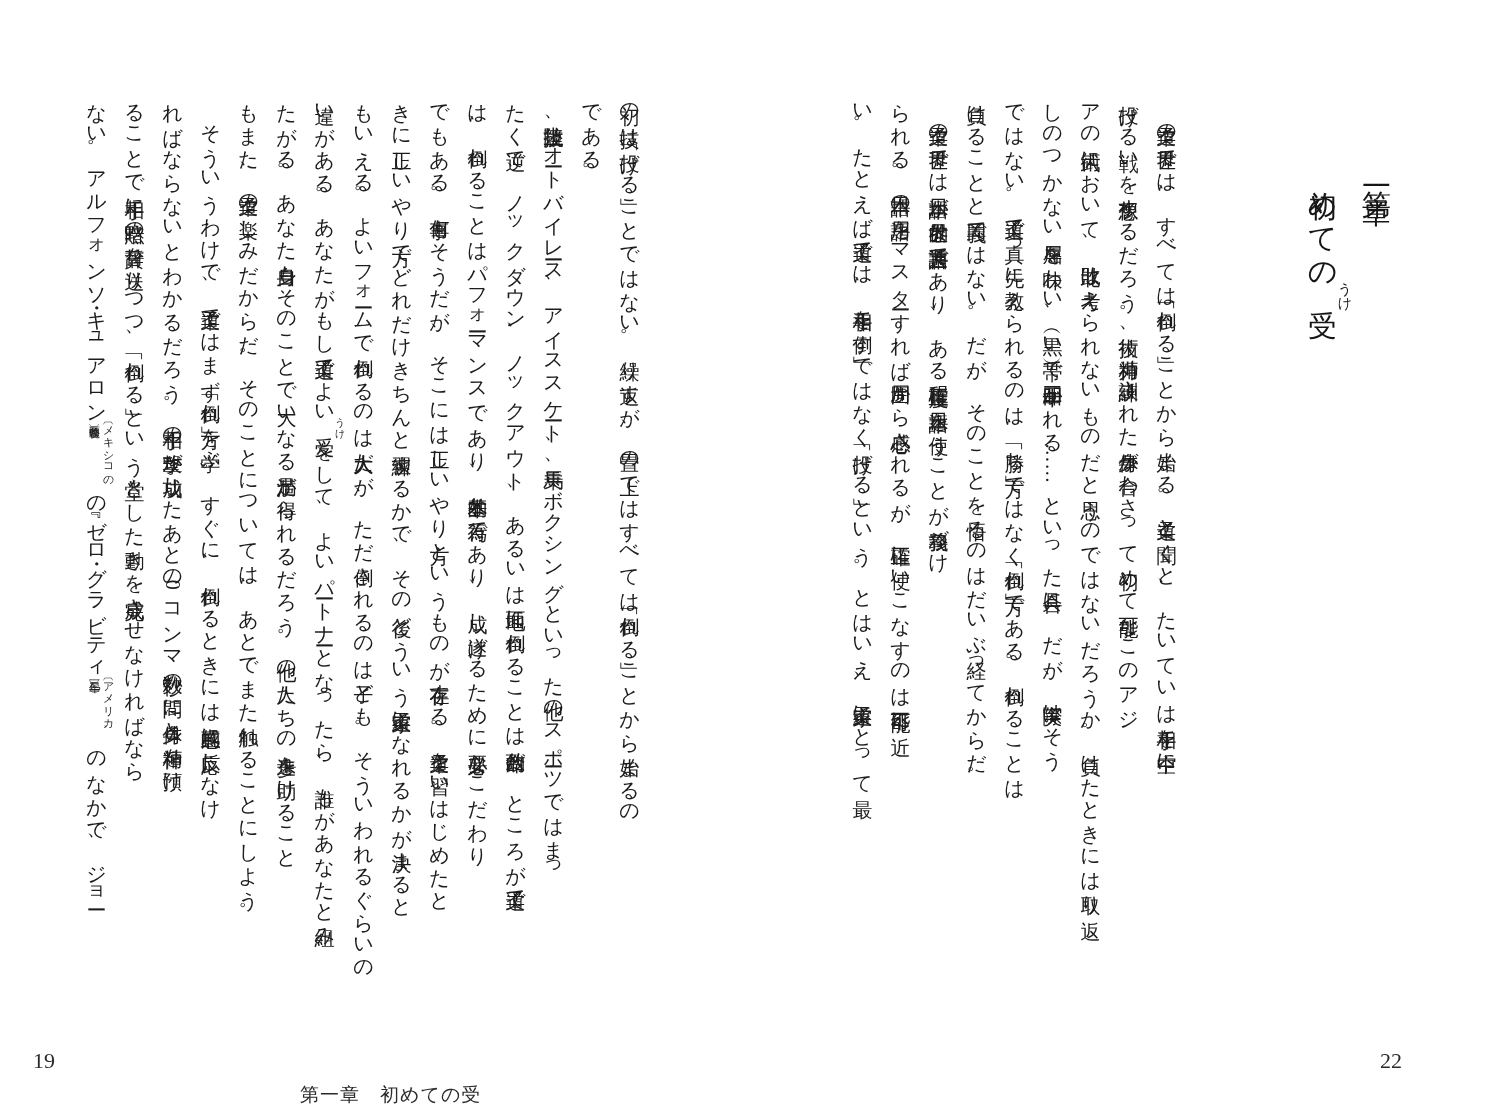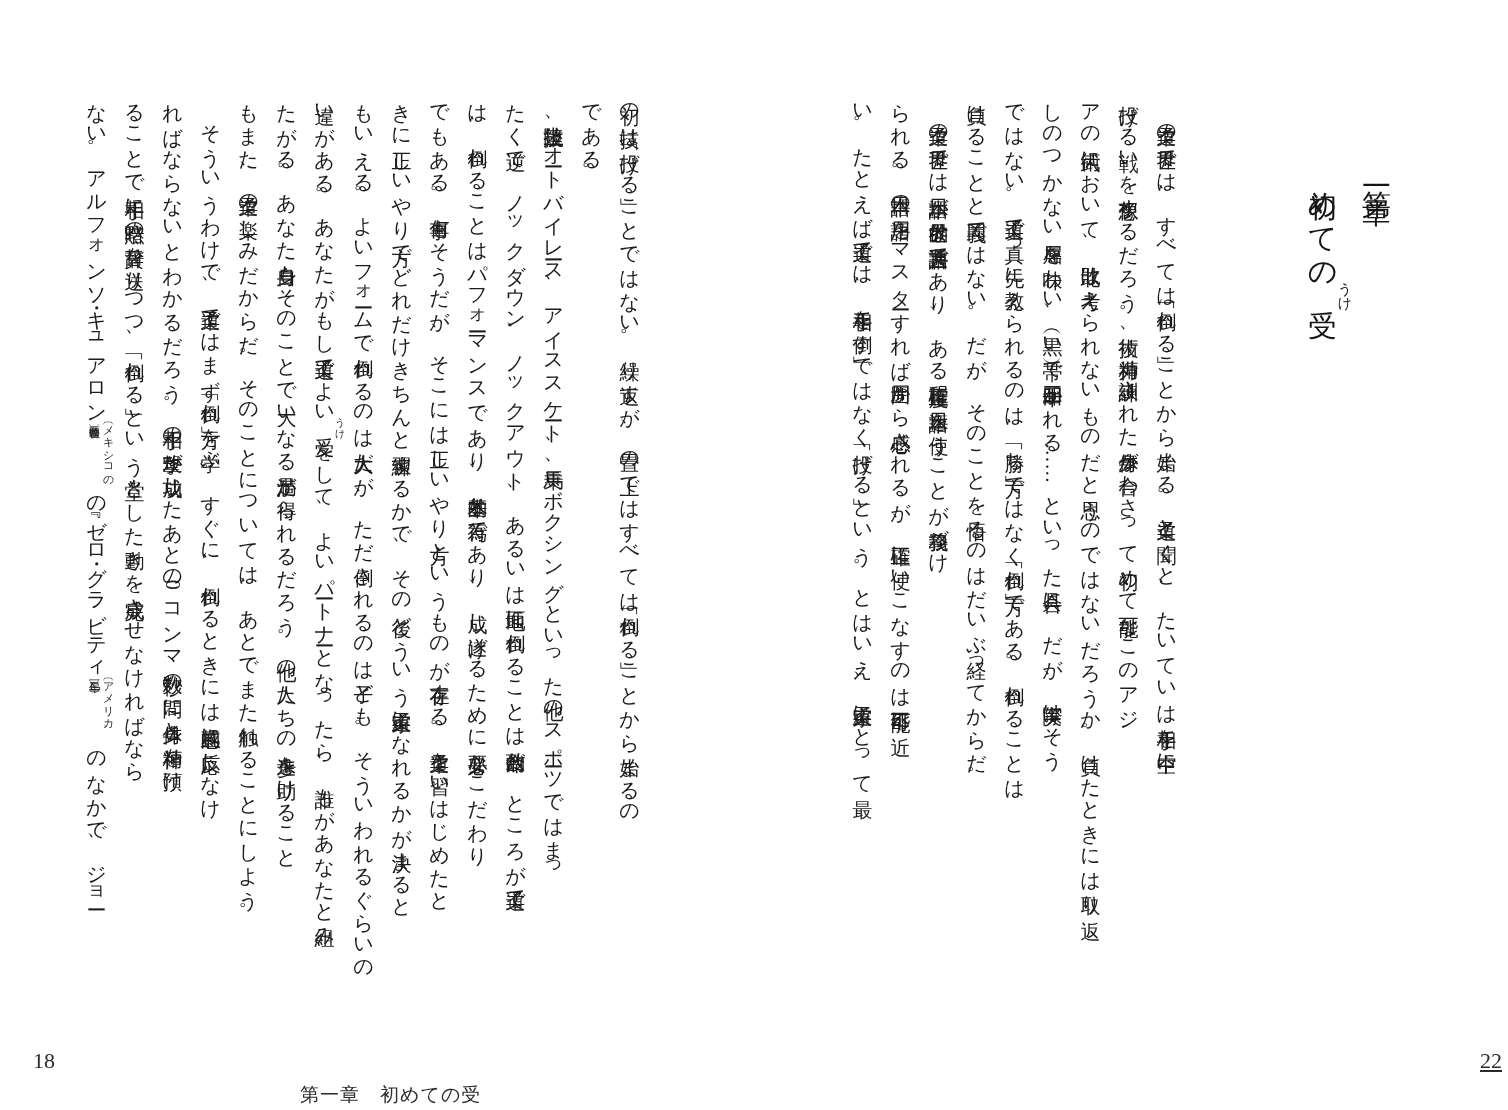--- a/index.html
+++ b/index.html
@@ -59,21 +59,21 @@
     margin: 3px 0;
   }
   .warichu span { display: block; }
   
   .page-number {
     position: absolute;
     font-size: 22px;
     color: #2a2a2a;
   }
   .page-number.pn-left  { left: 33px;  top: 1048px; }
-  .page-number.pn-right { left: 1480px; top: 1048px; text-decoration: underline; }
+  .page-number.pn-right { left: 1380px; top: 1048px; }
   .running-title {
     position: absolute;
     left: 300px; top: 1050px;
     font-size: 19px;
     letter-spacing: 1px;
     color: #2a2a2a;
     margin-top: 32px;
   }
 </style>
 </head>
@@ -117,16 +117,16 @@
       <div class="col"><span>違いがある。あなたがもし柔道でよい</span><ruby><span>受</span><rt>うけ</rt></ruby><span>をして、よいパートナーとなったら、誰もがあなたと組み</span></div>
       <div class="col">たがる。あなた自身もそのことで大いなる満足が得られるだろう。他の人たちの進歩を助けること</div>
       <div class="col">もまた、柔道の楽しみだからだ。そのことについては、あとでまた触れることにしよう。</div>
       <div class="col">　そういうわけで、柔道ではまず「倒れ方」を学ぶ。すぐに、倒れるときには直感的に反応しなけ</div>
       <div class="col">ればならないとわかるだろう。相手の攻撃が成功したあとの0コンマ数秒の間に身体と精神を預け</div>
       <div class="col">ることで相手に暗黙の賛辞を送りつつ、「倒れる」という堂々とした動きを完成させなければなら</div>
       <div class="col"><span>ない。アルフォンソ・キュアロン</span><span class="warichu"><span>〔メキシコの</span><span>映画監督〕</span></span><span>の『ゼロ・グラビティ』</span><span class="warichu"><span>〔アメリカ、</span><span>二〇一三年〕</span></span><span>のなかで、ジョー</span></div>
     </div>
 
     <div class="running-title">第一章　初めての受</div>
-    <div class="page-number pn-left">18</div>
+    <div class="page-number pn-left">19</div>
   </section>
 
 </div>
 
 </body></html>

